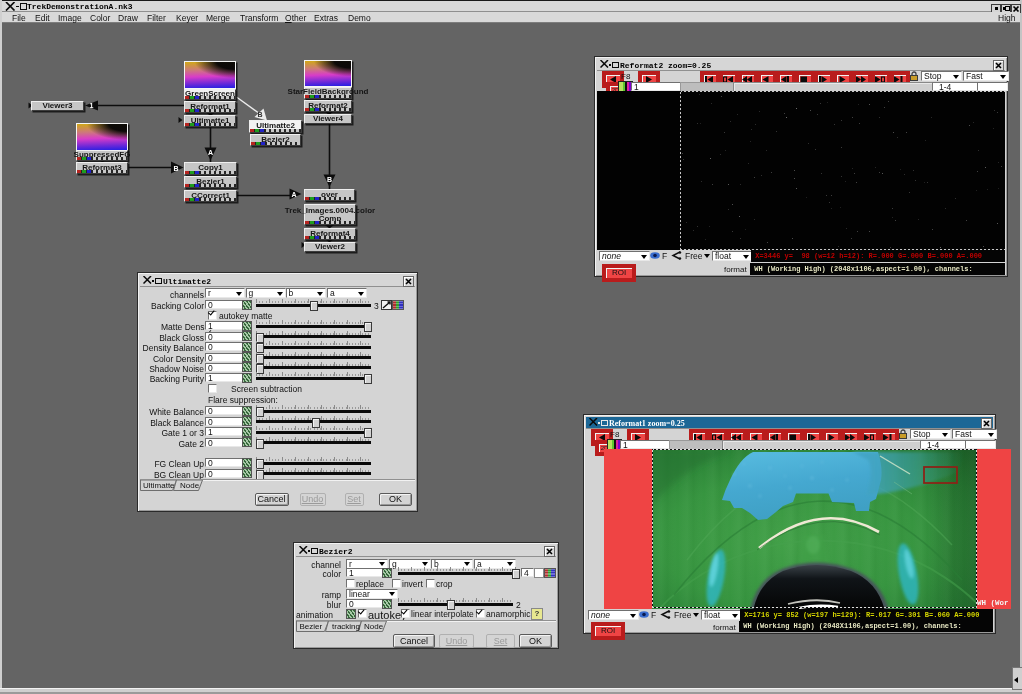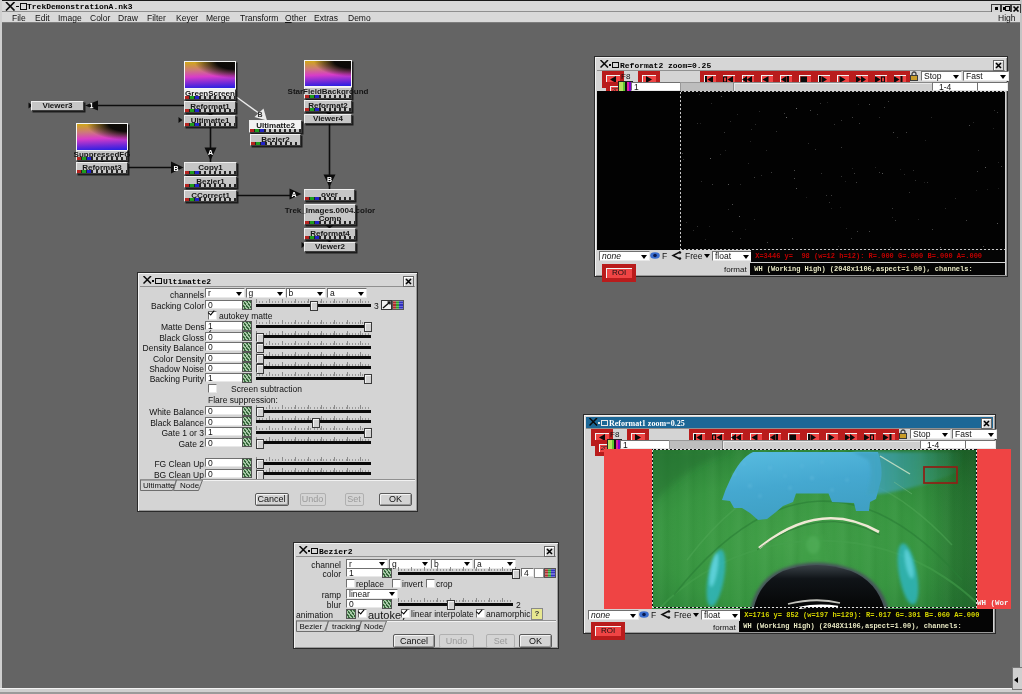--- a/index.html
+++ b/index.html
@@ -51,21 +51,21 @@
 .sld{position:absolute;height:10px;}
 .sld .tk{position:absolute;left:0;right:0;top:0;height:4px;
  background:repeating-linear-gradient(90deg,#8a8a8a 0 1px,transparent 1px 13px) 0 0/100% 100% no-repeat,
  repeating-linear-gradient(90deg,#9a9a9a 0 1px,transparent 1px 3.2px) 0 2px/100% 2px no-repeat;}
 .sld .tr{position:absolute;left:0;right:0;top:4.5px;height:3px;background:#0a0a0a;}
 .sld .hd{position:absolute;top:2px;width:6px;height:8px;background:#d2d2d2;
  border:1px solid #3a3a3a;box-shadow:inset 1px 1px 0 #f4f4f4;}
 .btn{position:absolute;background:#d4d4d4;border:1px solid #5a5a5a;border-radius:2px;
  box-shadow:inset 1px 1px 0 #f4f4f4,inset -1px -1px 0 #989898;
  font-size:9px;color:#111;text-align:center;}
-.btn.dis{border-color:#b0b0b0;box-shadow:none;color:#9a9a9a;}
+.btn.dis{border-color:#b0b0b0;box-shadow:none;color:#9a9a9a;text-decoration:underline;}
 
 .tbtn{position:absolute;background:#ef4444;border:4px solid #b91c1c;box-shadow:inset 1px 1px 0 #f2f2f2;}
 .blackfld{position:absolute;background:#050505;font:bold 7px "Liberation Mono",monospace;
  line-height:9px;white-space:pre;overflow:hidden;}
 svg{position:absolute;left:0;top:0;}
 </style></head>
 <body>
 <div id="root">
 
   <div class="ab" style="left:0;top:0;width:1022px;height:1px;background:#1a1a1a;"></div>

